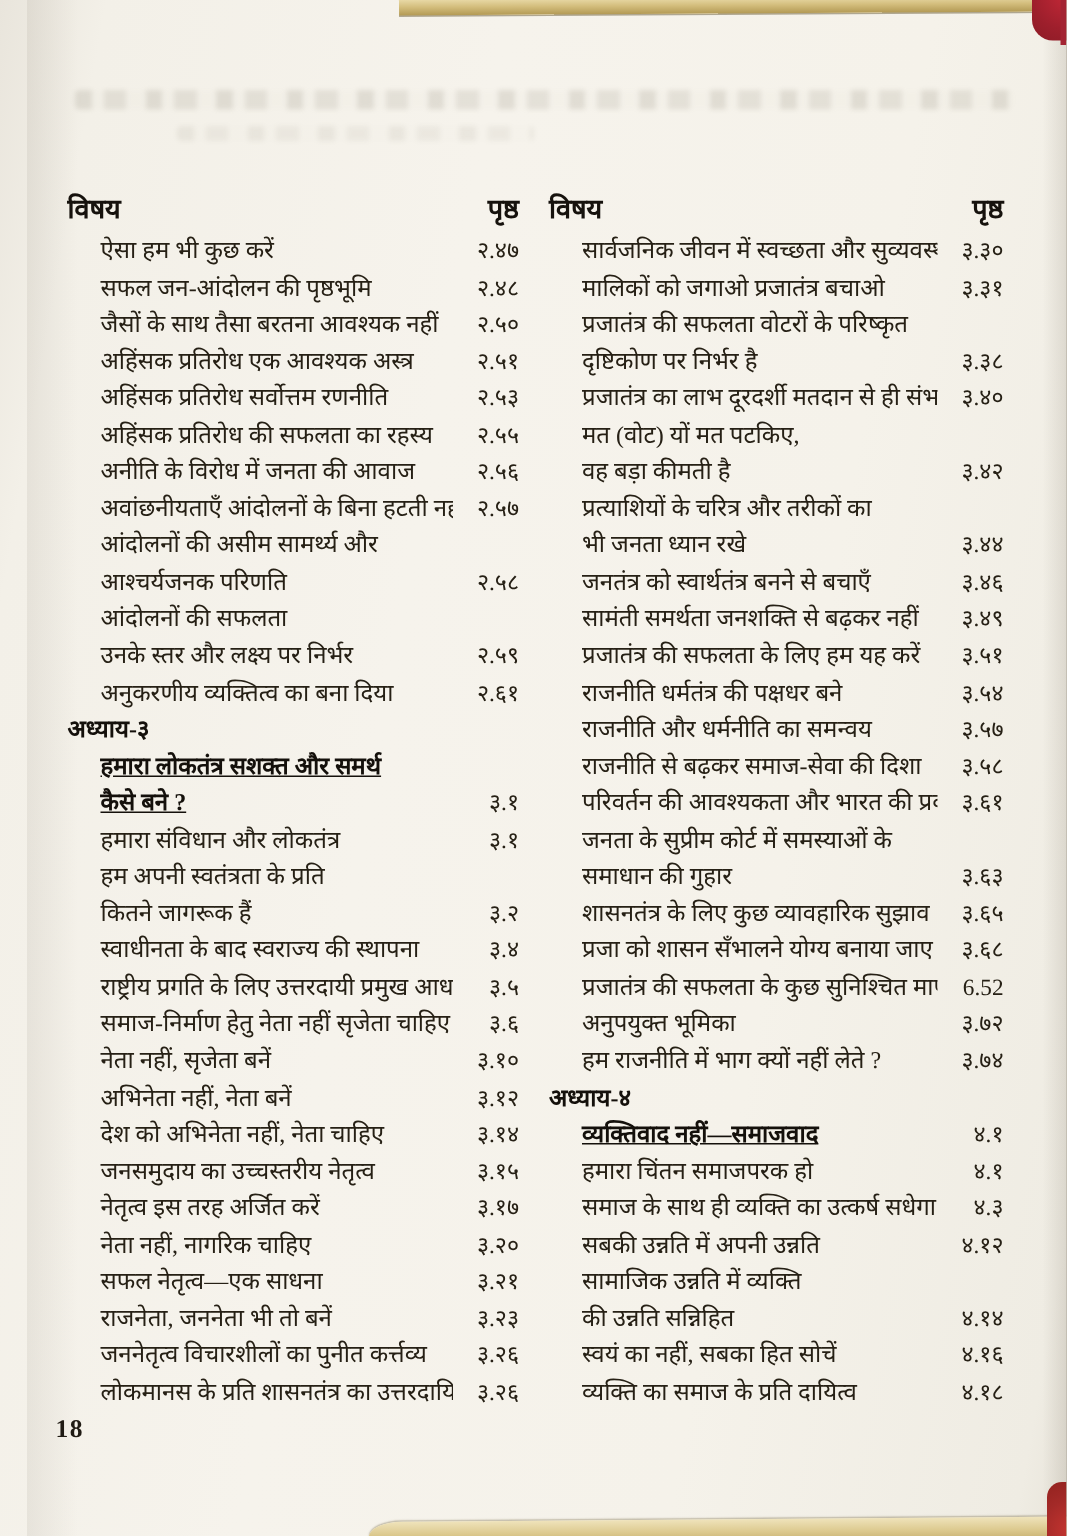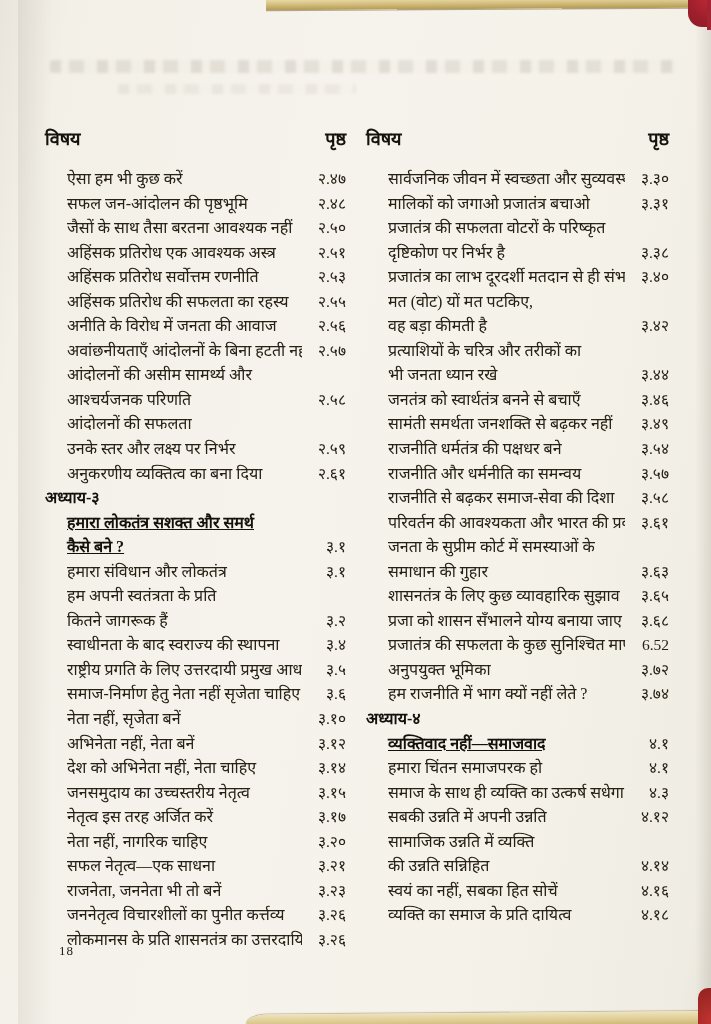--- a/index.html
+++ b/index.html
@@ -64,36 +64,36 @@
   .bleed-2{left:118px;top:84px;width:238px;height:10px;opacity:.18;}
 
   
   .col{position:absolute;top:94px;}
   .col-left{left:45px;width:301px;}
   .col-right{left:366px;width:303px;}
   .col-header{
     display:flex;justify-content:space-between;align-items:baseline;
     font-weight:bold;font-size:18px;line-height:26px;color:#16120d;margin-top:32px;
   }
-  .rows{margin-top:15px;}
+  .rows{margin-top:4px;}
   .row{
     display:flex;justify-content:space-between;align-items:baseline;
     height:24.55px;line-height:24.55px;font-size:16px;white-space:nowrap;
   }
   .row .t{
     flex:1 1 auto;padding-left:22px;overflow:hidden;color:#262015;
   }
   .row .p{
     flex:0 0 auto;min-width:44px;text-align:right;font-size:15.5px;color:#262015;
   }
   .row.chapter .t{padding-left:0;font-weight:bold;color:#14100b;}
   .row.bold .t{font-weight:bold;color:#14100b;text-decoration:underline;}
   .pageno{
-    position:absolute;left:59px;top:943px;
-    font-weight:normal;font-size:13px;letter-spacing:1px;color:#201b14;
+    position:absolute;left:37px;top:943px;
+    font-weight:bold;font-size:17px;letter-spacing:1px;color:#201b14;
   }
 </style>
 </head>
 <body>
 
 <div class="scan">
 
   <div class="gutter-shade"></div>
   <div class="edge-shade"></div>
 
@@ -289,20 +289,24 @@
         </div>
         <div class="row">
           <span class="t">जनतंत्र को स्वार्थतंत्र बनने से बचाएँ</span>
           <span class="p">३.४६</span>
         </div>
         <div class="row">
           <span class="t">सामंती समर्थता जनशक्ति से बढ़कर नहीं</span>
           <span class="p">३.४९</span>
         </div>
         <div class="row">
+          <span class="t">प्रजातंत्र की सफलता के लिए हम यह करें</span>
+          <span class="p">३.५१</span>
+        </div>
+        <div class="row">
           <span class="t">राजनीति धर्मतंत्र की पक्षधर बने</span>
           <span class="p">३.५४</span>
         </div>
         <div class="row">
           <span class="t">राजनीति और धर्मनीति का समन्वय</span>
           <span class="p">३.५७</span>
         </div>
         <div class="row">
           <span class="t">राजनीति से बढ़कर समाज-सेवा की दिशा</span>
           <span class="p">३.५८</span>

